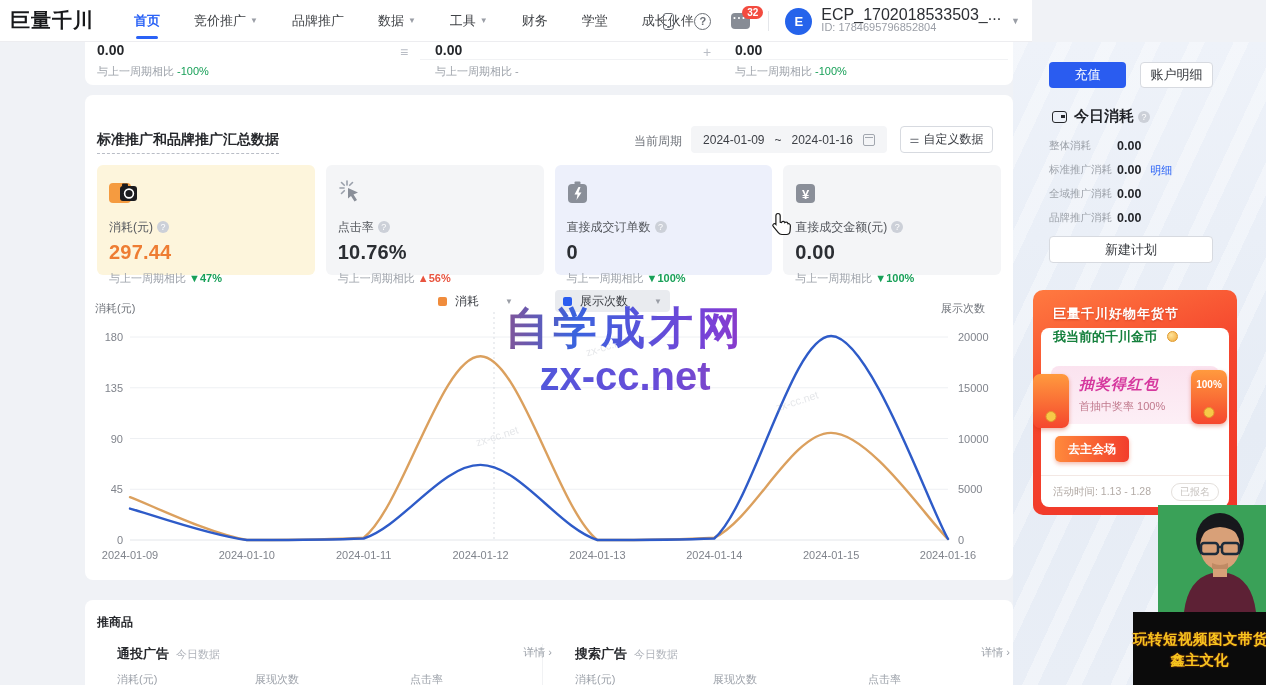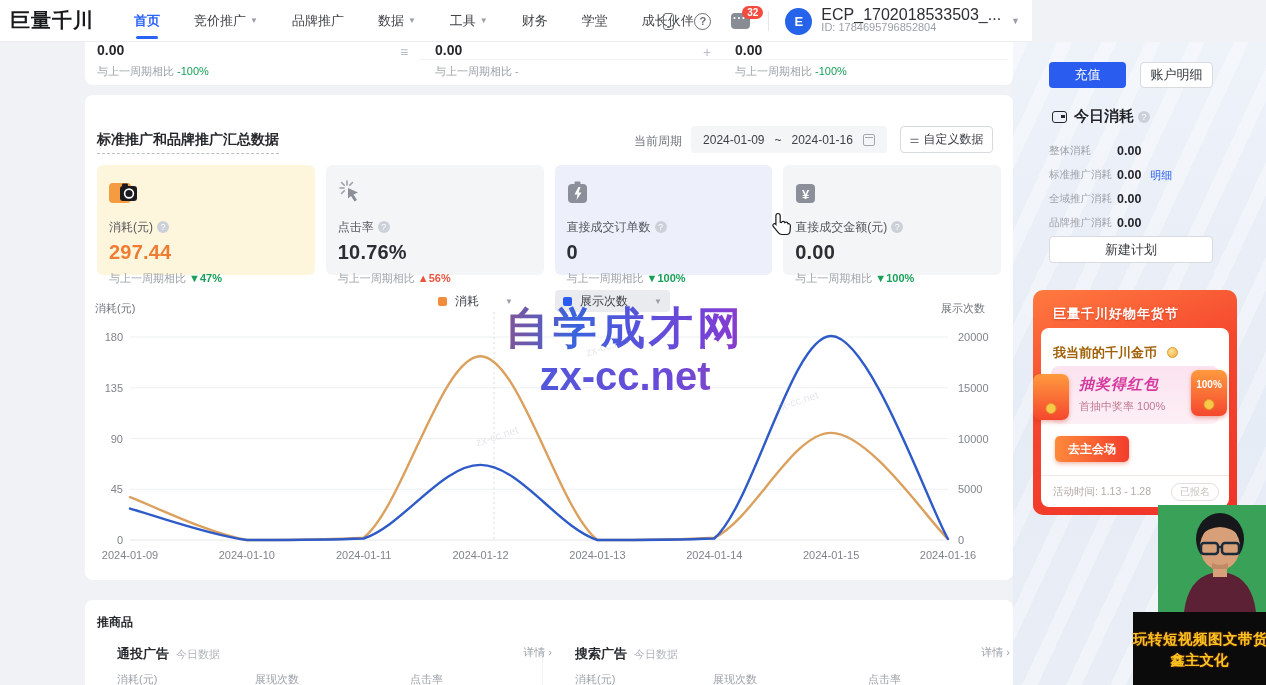--- a/index.html
+++ b/index.html
@@ -96,38 +96,38 @@
   .bc-col { position:absolute; top:28px; font-size:11px; color:#9ca1a9; }
 
   
   .btn-recharge { position:absolute; left:1049px; top:62px; width:77px; height:26px; background:#2a5cf0; border-radius:4px; color:#fff; font-size:13px; display:flex; align-items:center; justify-content:center; z-index:2; }
   .btn-acct { position:absolute; left:1140px; top:62px; width:73px; height:26px; background:#fff; border:1px solid #d7dae0; border-radius:4px; color:#33363b; font-size:13px; display:flex; align-items:center; justify-content:center; z-index:2; }
   .today-head { position:absolute; left:1052px; top:107px; display:flex; align-items:center; z-index:2; }
   .wallet-glyph { width:15px; height:12px; border:1.6px solid #26282c; border-radius:3px; position:relative; margin-right:7px; }
   .wallet-glyph::after { content:""; position:absolute; right:1px; top:3px; width:4px; height:3px; background:#26282c; }
   .today-title { font-size:15px; font-weight:bold; color:#1f2126; }
   .consume-rows { position:absolute; left:1049px; top:139px; width:170px; z-index:2; }
-  .c-row { display:flex; align-items:center; height:24px; }
+  .c-row { display:flex; align-items:flex-start; height:24px; }
   .c-label { width:66px; font-size:10.5px; color:#9ca1a9; }
   .c-value { font-size:12.5px; font-weight:bold; color:#1f2126; margin-left:2px; }
   .c-link { font-size:11px; color:#2a62f6; margin-left:9px; }
   .btn-newplan { position:absolute; left:1049px; top:236px; width:164px; height:27px; background:#fff; border:1px solid #d7dae0; border-radius:4px; color:#33363b; font-size:13px; display:flex; align-items:center; justify-content:center; z-index:2; }
 
   
   .promo { position:absolute; left:1033px; top:290px; width:204px; height:225px; border-radius:10px;
     background:linear-gradient(160deg,#ff7a40 0%,#f5472e 40%,#f03428 100%); z-index:2; overflow:hidden; }
   .promo-title { position:absolute; left:20px; top:15px; font-size:13px; font-weight:bold; color:#fff; letter-spacing:1px; text-shadow:0 1px 2px rgba(160,20,0,.4); }
   .promo-inner { position:absolute; left:8px; top:38px; width:188px; height:179px; background:#fff; border-radius:8px; }
-  .coin-row { position:absolute; left:12px; top:16px; font-size:13px; font-weight:bold; color:#a16207; }
+  .coin-row { position:absolute; left:12px; top:0; font-size:13px; font-weight:bold; color:#15803d; }
   .coin { display:inline-block; width:11px; height:11px; border-radius:50%; background:radial-gradient(circle at 35% 35%,#ffe49a,#f0a93a); border:1px solid #e09a2e; margin-left:6px; vertical-align:-1px; }
   .prize-box { position:absolute; left:10px; top:38px; width:168px; height:58px; border-radius:8px;
     background:linear-gradient(180deg,#fbe3ef,#fdeff6); overflow:visible; }
   .prize-t1 { position:absolute; left:28px; top:9px; font-size:15px; font-weight:bold; font-style:italic; color:#d6399e; letter-spacing:1px; }
   .prize-t2 { position:absolute; left:28px; top:33px; font-size:11px; color:#c0788c; }
-  .envelope { position:absolute; width:36px; height:46px; border-radius:7px; background:linear-gradient(180deg,#ff9a3e,#f5472e); box-shadow:0 2px 4px rgba(200,40,0,.35); }
+  .envelope { position:absolute; width:36px; height:54px; border-radius:7px; background:linear-gradient(180deg,#ff9a3e,#f5472e); box-shadow:0 2px 4px rgba(200,40,0,.35); }
   .envelope.right { right:-8px; top:4px; }
   .envelope.left { left:-18px; top:8px; }
   .envelope .pct { position:absolute; width:100%; text-align:center; top:9px; color:#fff; font-size:10px; font-weight:bold; }
   .envelope::after { content:""; position:absolute; left:50%; bottom:6px; transform:translateX(-50%); width:9px; height:9px; border-radius:50%; background:#f7c948; border:1px solid #e09a2e; }
   .btn-cta { position:absolute; left:14px; top:108px; width:74px; height:26px; border-radius:5px;
     background:linear-gradient(90deg,#ff8a3c,#f23d2c); color:#fff; font-size:12px; font-weight:bold; display:flex; align-items:center; justify-content:center; box-shadow:0 2px 4px rgba(220,60,20,.35); }
   .promo-foot { position:absolute; left:0; bottom:0; width:100%; height:32px; border-top:1px solid #f3e8e4; }
   .promo-time { position:absolute; left:12px; top:9px; font-size:10.5px; color:#b3aba6; }
   .promo-badge { position:absolute; right:10px; top:7px; font-size:10px; color:#c8c4c0; border:1px solid #e4e0dc; border-radius:9px; padding:1px 8px; }
 

